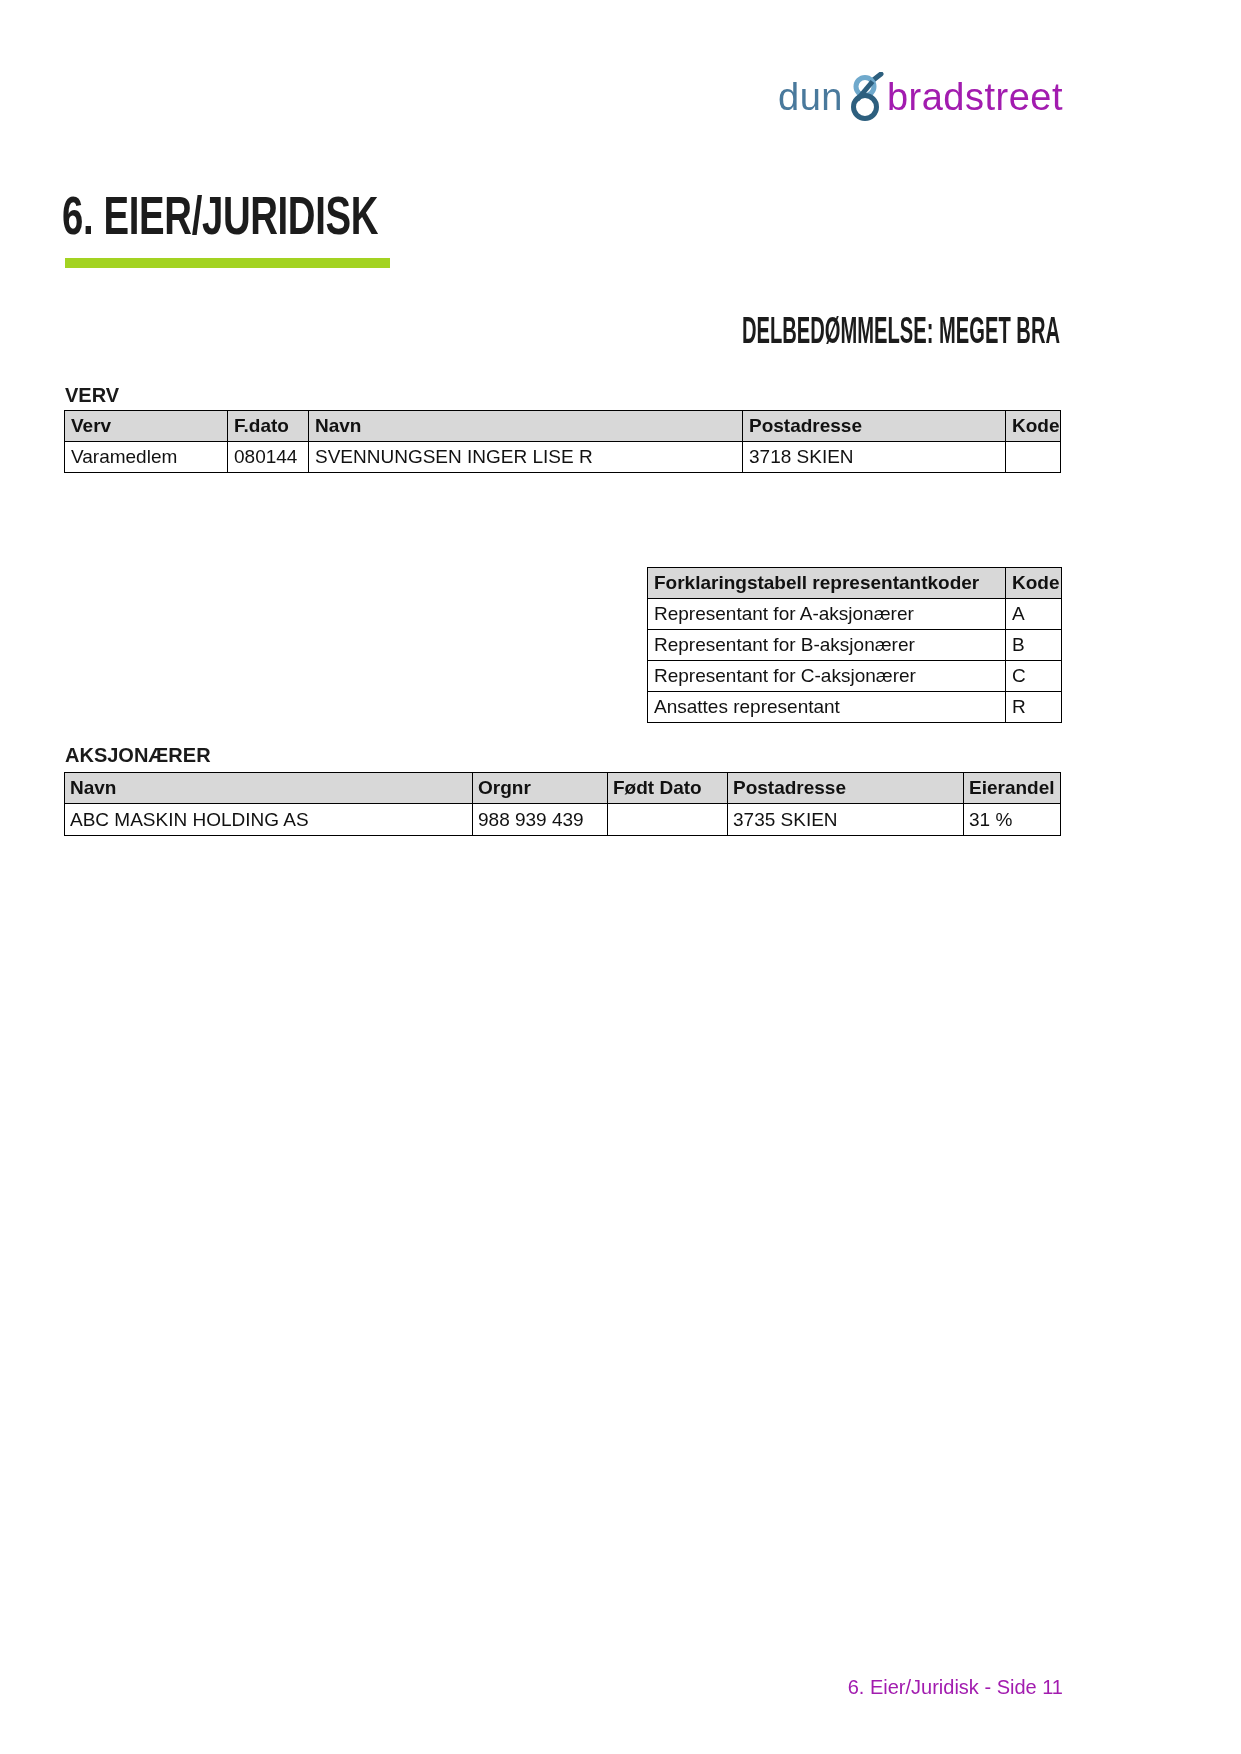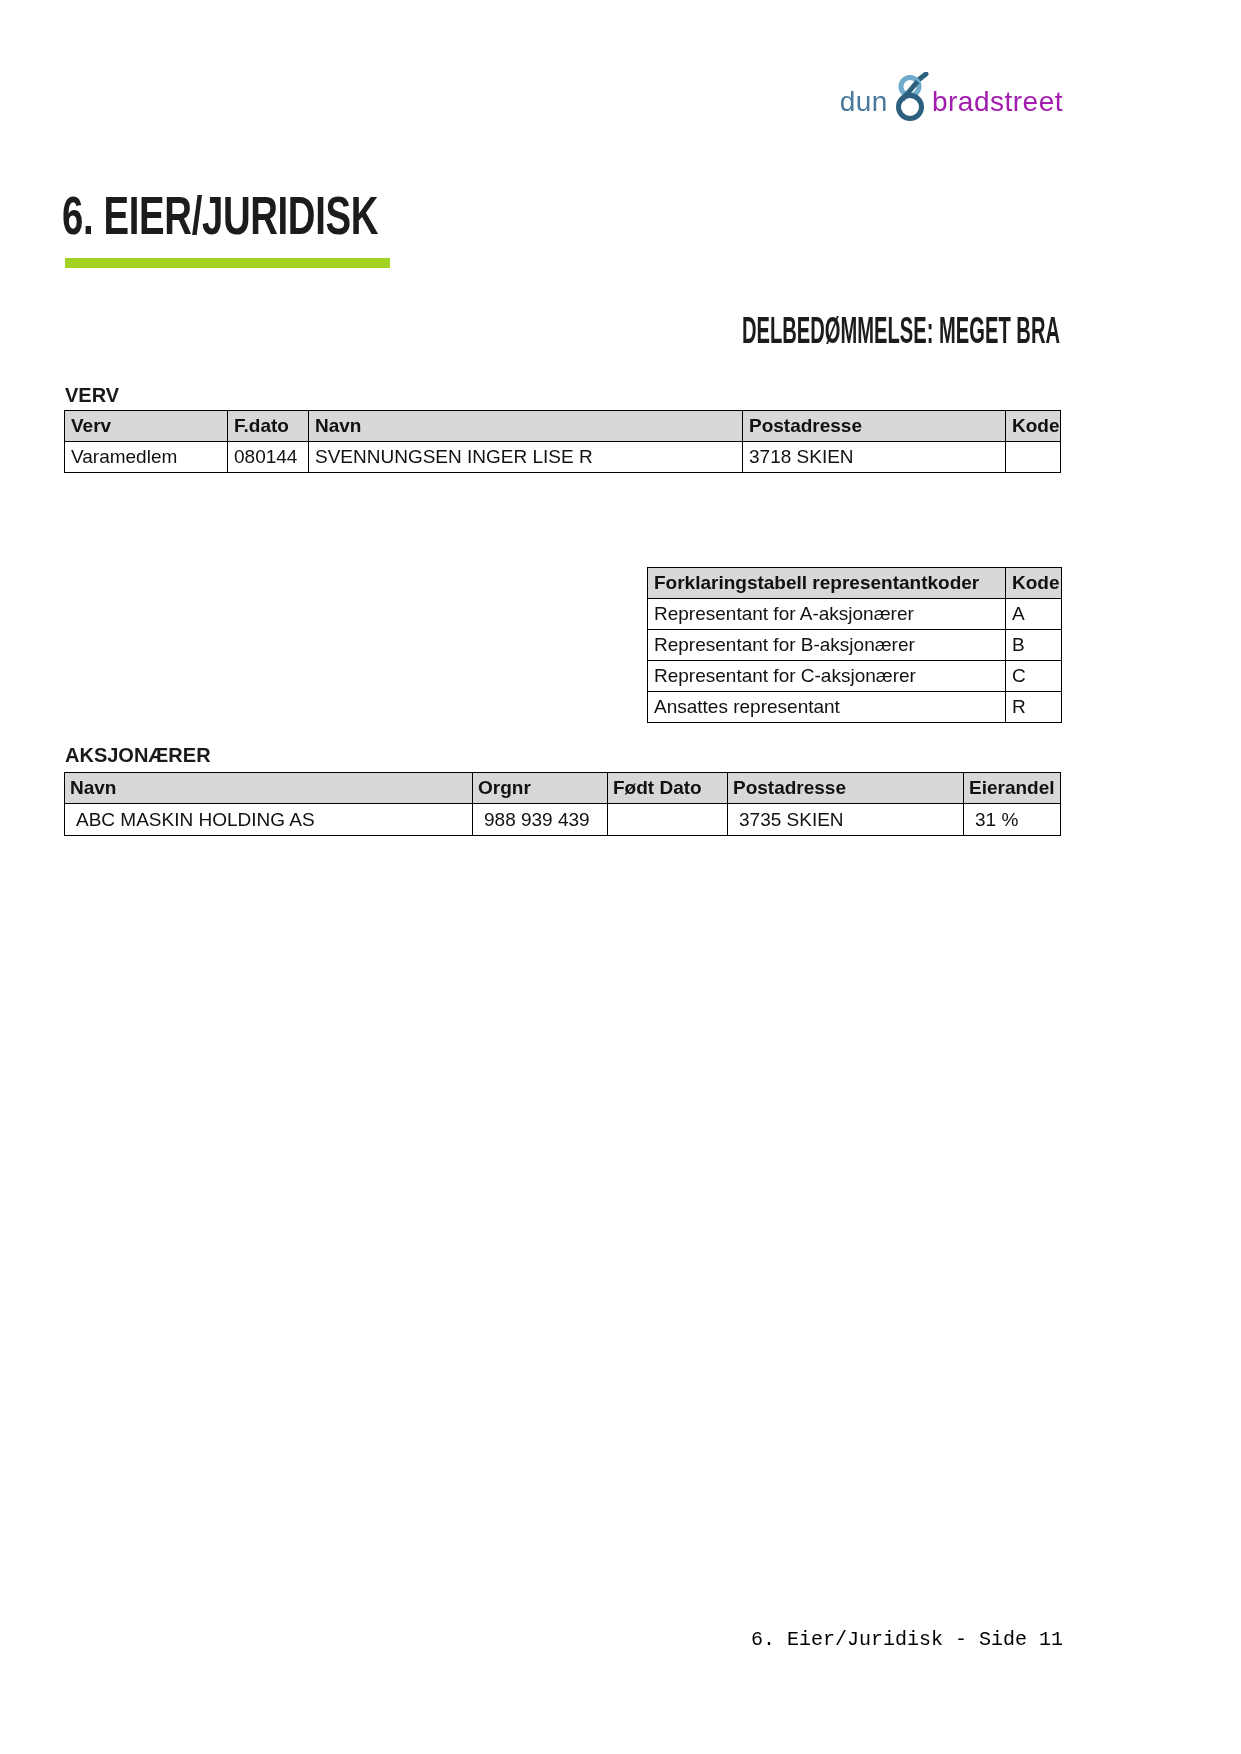--- a/index.html
+++ b/index.html
@@ -3,21 +3,21 @@
 <meta charset="utf-8">
 <style>
   * { margin:0; padding:0; box-sizing:border-box; }
   html,body { background:#ffffff; }
   .page {
     position:relative; width:1241px; height:1754px; background:#fff;
     font-family:"Liberation Sans", sans-serif; color:#1a1a1a; overflow:hidden;
   }
 
   
-  .logo { position:absolute; top:72px; right:178px; display:flex; align-items:flex-end; font-size:28px; line-height:1; letter-spacing:0.5px; }
+  .logo { position:absolute; top:72px; right:178px; display:flex; align-items:flex-end; font-size:38px; line-height:1; letter-spacing:0.5px; }
   .logo .dun  { color:#49799c; }
   .logo .brad { color:#a21caf; }
   .logo svg   { margin:0 3px -6px 3px; }
 
   
   .h1 {
     position:absolute; left:62px; top:188px; font-size:54px; font-weight:bold;
     letter-spacing:-0.5px; white-space:nowrap; color:#1c1c1c;
     transform:scaleX(0.71); transform-origin:left top; line-height:1;
   }
@@ -37,24 +37,24 @@
     font-size:19px; color:#111;
   }
   table.doc th, table.doc td {
     border:1px solid #000; padding:0 6px; text-align:left; height:31px;
     vertical-align:middle; white-space:nowrap; overflow:hidden; font-weight:normal;
   }
   table.doc th { background:#d8d8d8; font-weight:bold; }
   #verv-table  { left:64px; top:410px; width:996px; }
   #forkl-table { left:647px; top:567px; width:414px; }
   #aksjo-table { left:64px; top:772px; width:996px; }
-  #aksjo-table td { height:32px; padding:0 11px; }
+  #aksjo-table td { height:32px; padding:0 5px; }
   #aksjo-table th { padding:0 5px; }
 
-  .footer { position:absolute; right:178px; top:1628px; font-size:20px; color:#000000;font-family:Liberation Mono, monospace; }
+  .footer { position:absolute; right:178px; top:1676px; font-size:20px; color:#a21caf; }
 </style>
 </head>
 <body>
 
 <div class="page">
 
   <div class="logo">
     <span class="dun">dun</span>
     <svg width="38" height="50" viewBox="0 0 38 50">
       <path d="M26 9 L35 2" stroke="#2d5f7e" stroke-width="5" fill="none" stroke-linecap="round"></path>

